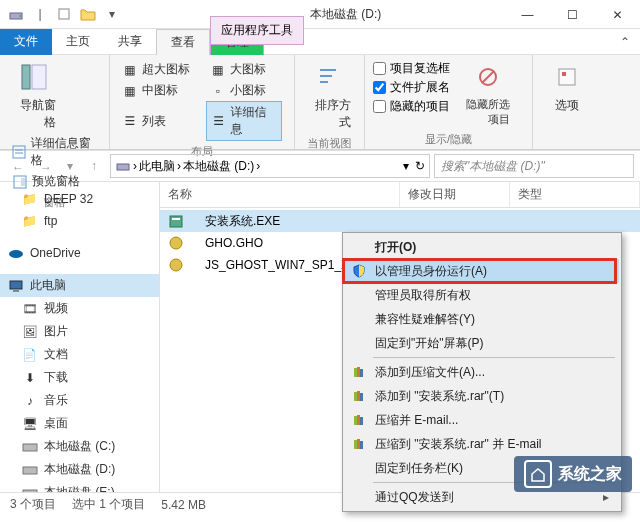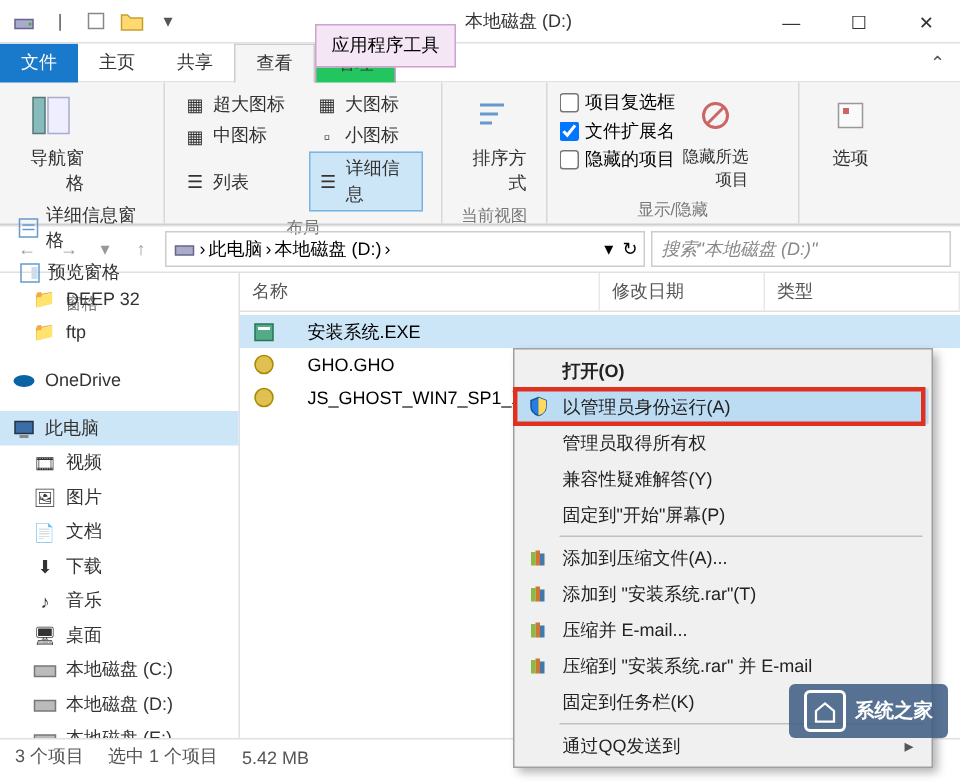--- a/index.html
+++ b/index.html
@@ -177,21 +177,21 @@
             <line x1="4" y1="6" x2="20" y2="6" stroke="#69c" stroke-width="2"></line>
             <line x1="4" y1="12" x2="16" y2="12" stroke="#69c" stroke-width="2"></line>
             <line x1="4" y1="18" x2="12" y2="18" stroke="#69c" stroke-width="2"></line>
           </svg>
         </span>
         <span>排序方式</span>
       </div>
     <div class="rgroup-label">当前视图</div>
   </div>
   <div class="rgroup" style="width:168px">
-    <div style="display:flex;gap:1px">
+    <div style="display:flex;gap:12px">
       <div>
         <div class="chk">
             <input type="checkbox" style="">
             <span>项目复选框</span>
           </div>
         <div class="chk">
             <input type="checkbox" checked="" style="">
             <span>文件扩展名</span>
           </div>
         <div class="chk">
@@ -449,14 +449,14 @@
 </div>
 
 <div class="redbox"></div>
 
 <div class="watermark">
   <span class="wm-ic">
       <svg width="18" height="18">
         <path d="M3 9l6-5 6 5v7H3z" fill="none" stroke="#fff" stroke-width="1.5"></path>
       </svg>
     </span>
-  <span style="font-size:13px;font-weight:bold">系统之家</span>
+  <span style="font-size:16px;font-weight:bold">系统之家</span>
 </div>
 
 </body></html>

